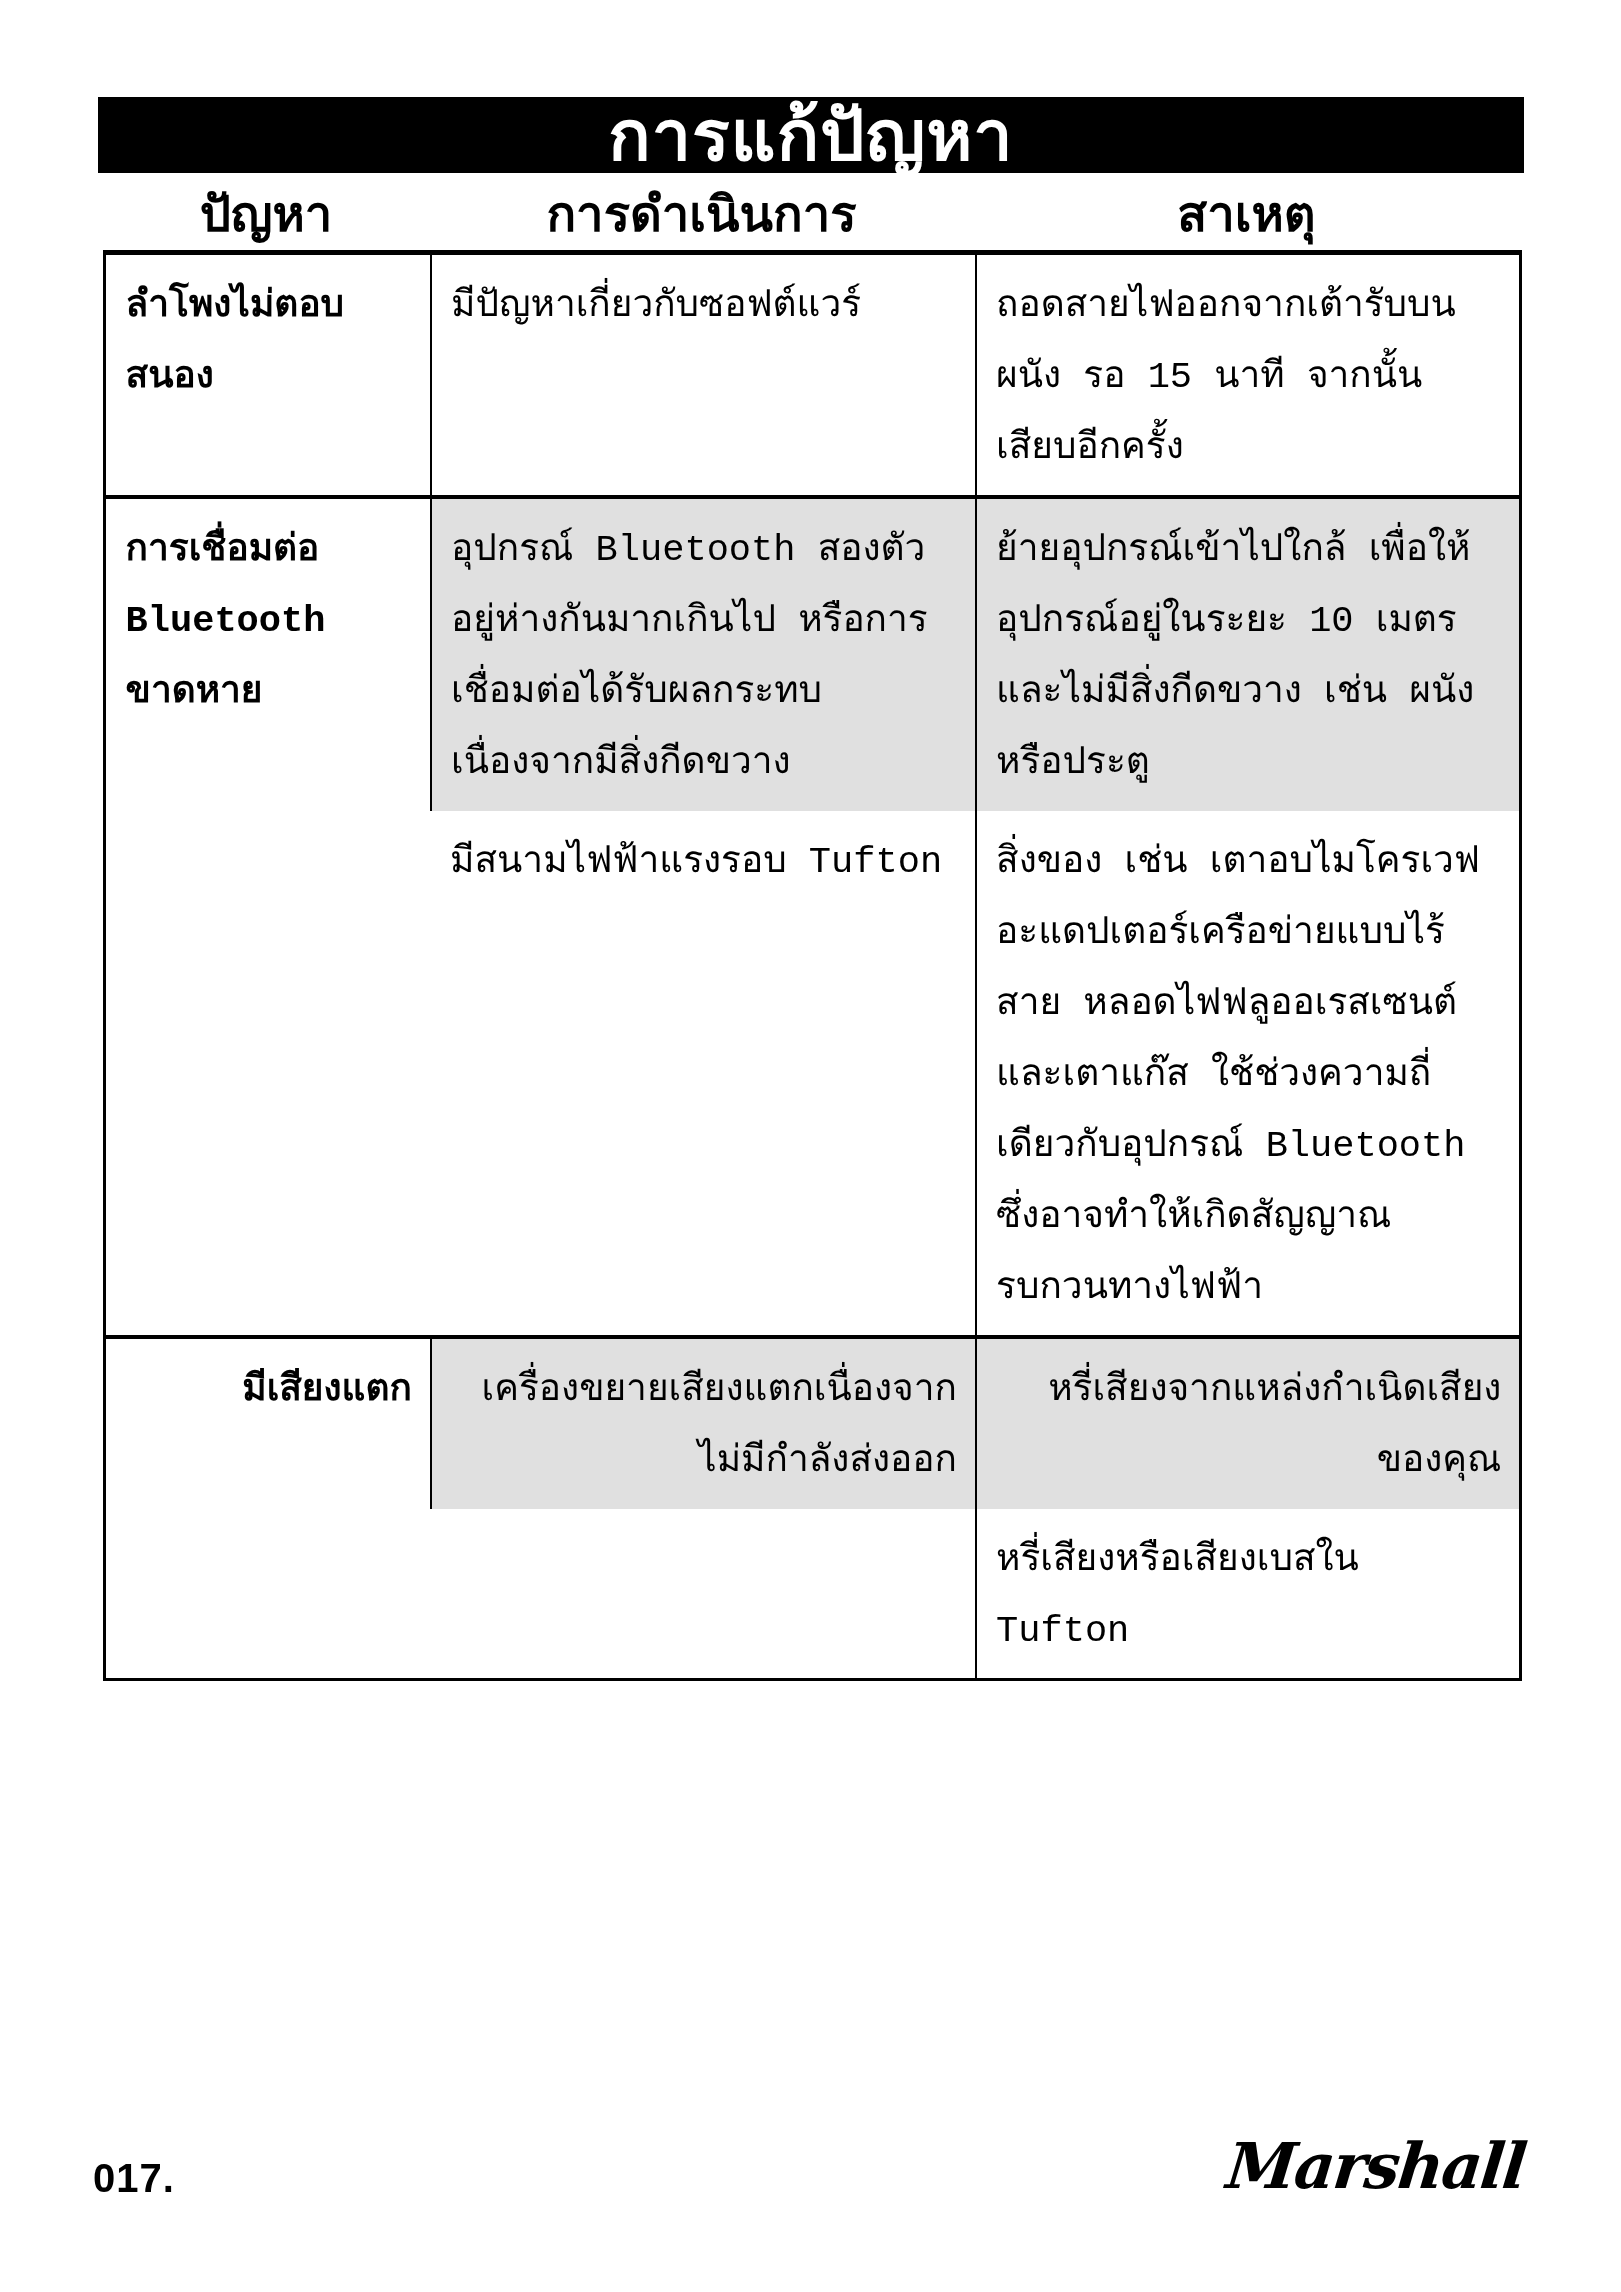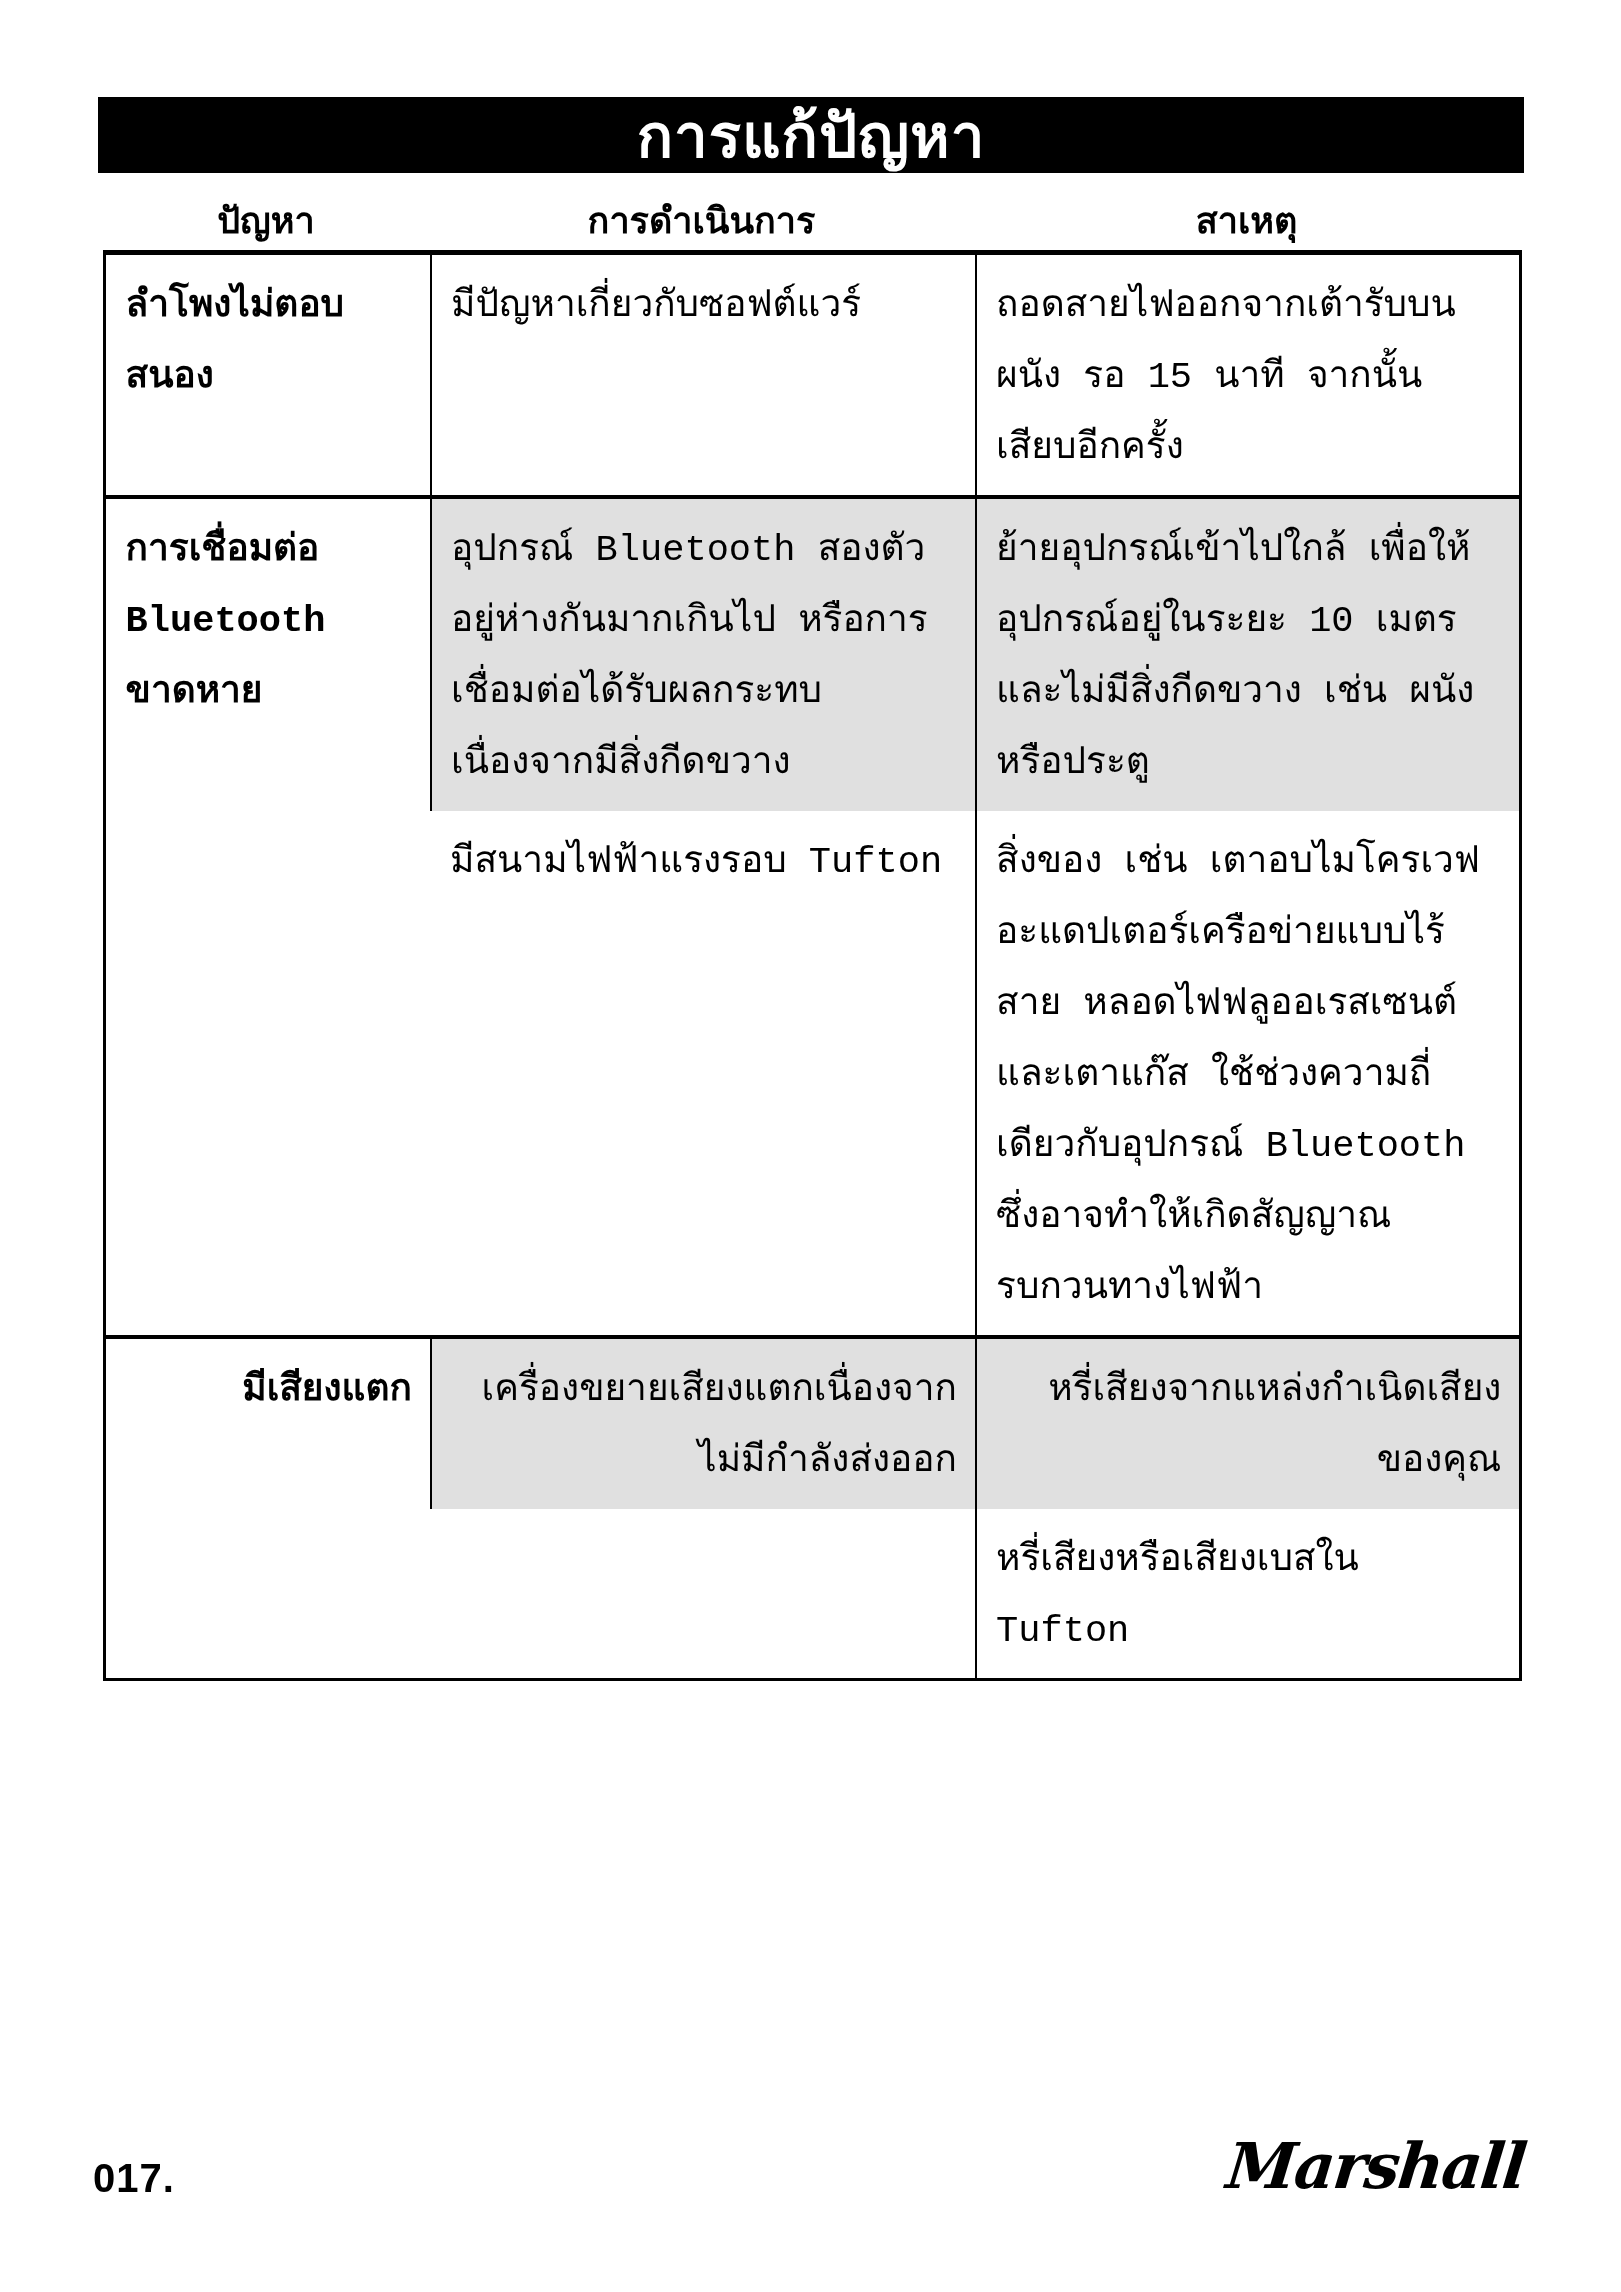--- a/index.html
+++ b/index.html
@@ -17,36 +17,36 @@
   
   .title-bar {
     position: absolute;
     left: 98px; top: 97px;
     width: 1426px; height: 76px;
     background: #000000;
     display: flex; align-items: center; justify-content: center;
   }
   .title-bar span {
     color: #ffffff;
-    font-size: 60px;
+    font-size: 70px;
     font-weight: bold;
     letter-spacing: 1px;
   }
 
   
   .col-headers {
     position: absolute;
     left: 103px; top: 173px;
     width: 1416px; height: 76px;
     display: flex;
   }
   .col-h {
     display: flex; align-items: flex-end; justify-content: center;
     padding-bottom: 9.8px;
-    font-size: 36px;
+    font-size: 49px;
     font-weight: bold;
     line-height: 1;
   }
   .col-h.c1 { width: 326px; }
   .col-h.c2 { width: 545px; }
   .col-h.c3 { width: 545px; }
 
   
   table.trouble-table {
     position: absolute;

